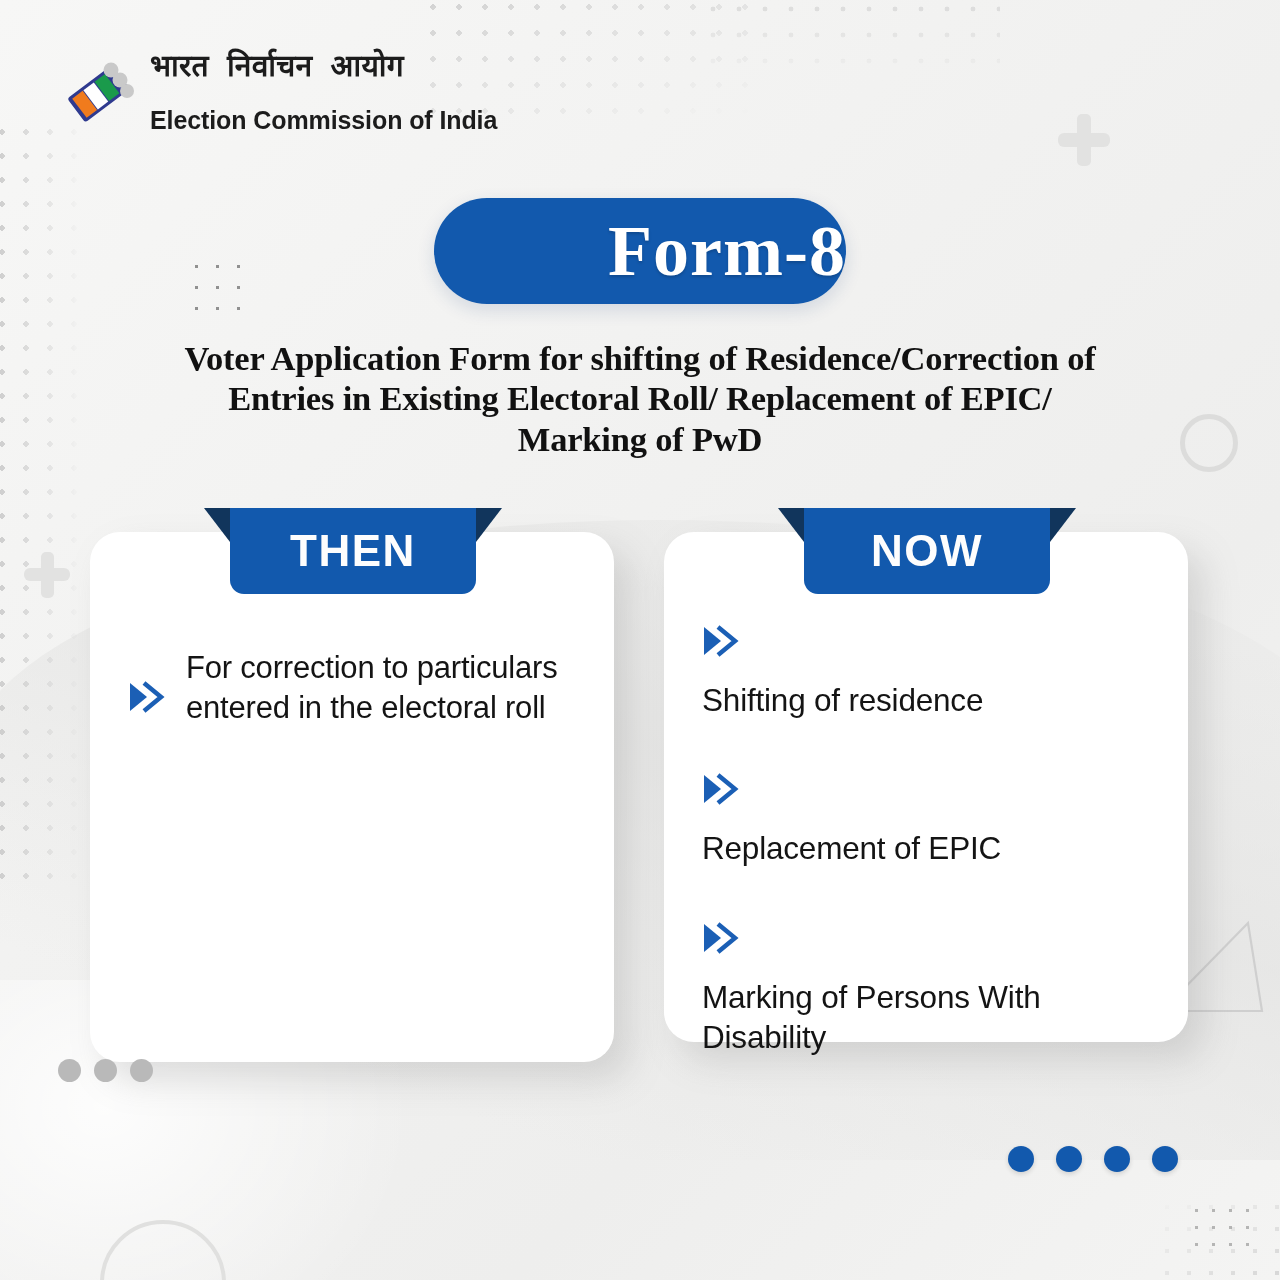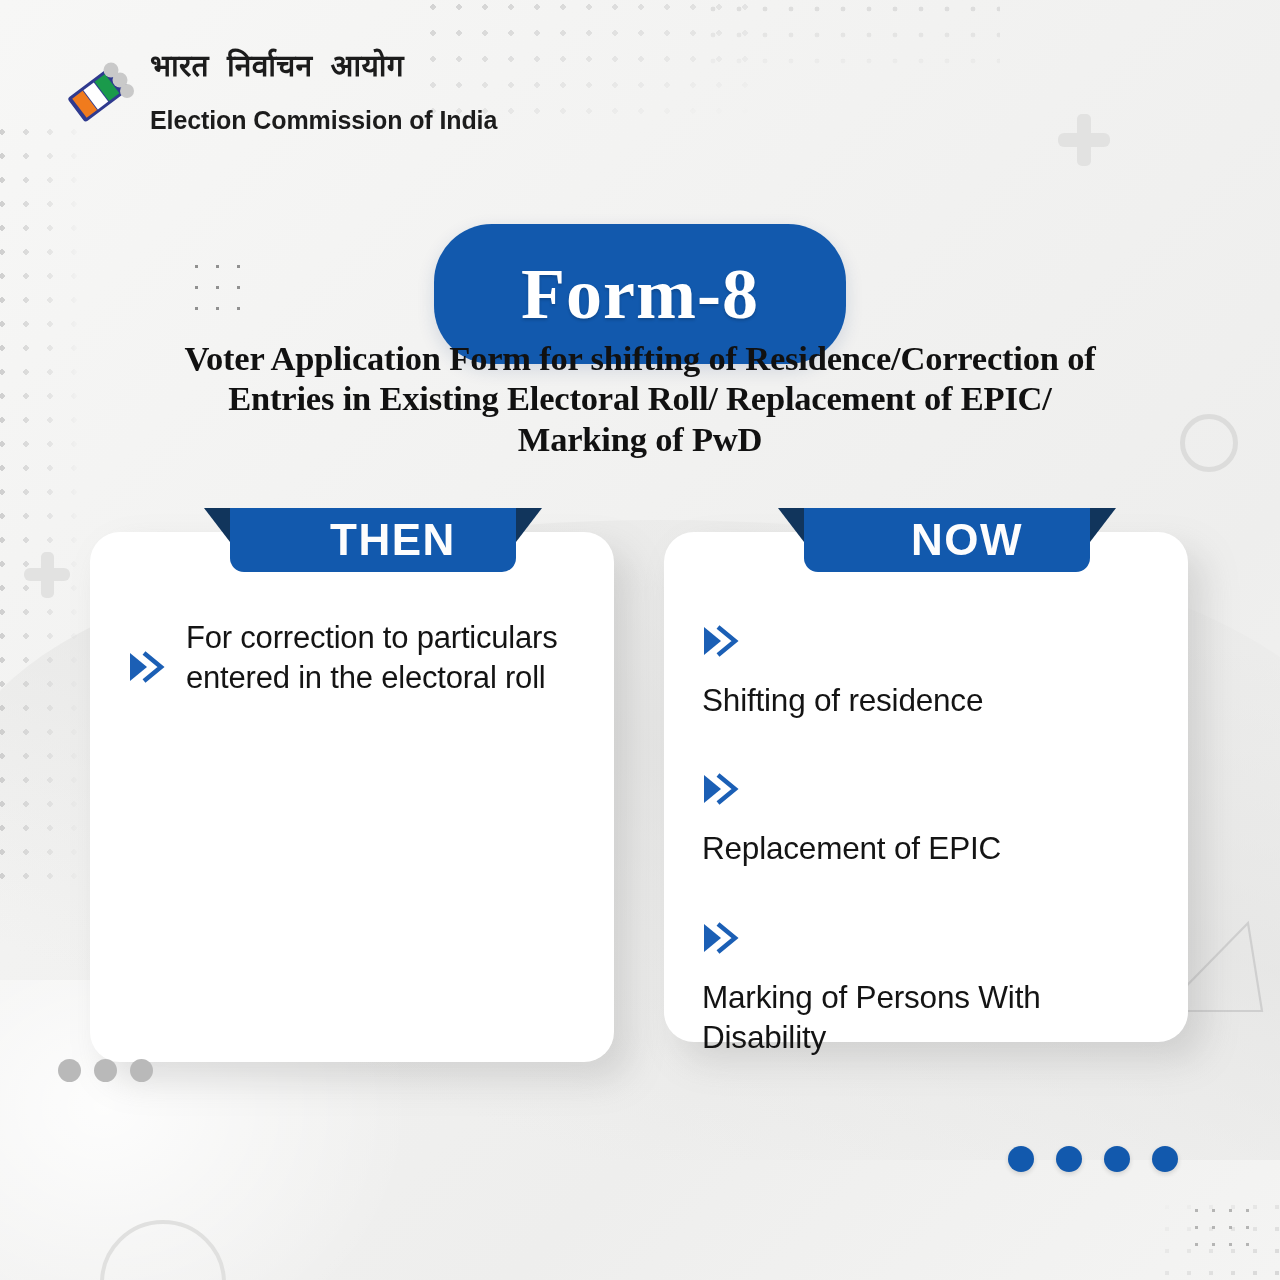--- a/index.html
+++ b/index.html
@@ -155,28 +155,27 @@
     color: #1c1c1c;
     letter-spacing: -.1px;
     margin-top: 20px;
   }
 
   
   .form-badge {
     position: absolute;
     top: 198px; left: 50%;
     transform: translateX(-50%);
-    width: 412px; height: 140px;
+    width: 412px; height: 106px;
     background: #1259ad;
     border-radius: 58px;
     display: flex;
     align-items: center;
-    justify-content: center;
+    justify-content: flex-end;
     box-shadow: 0 6px 18px rgba(20,60,120,.14);
-    margin-top: 26px;
   }
   .form-badge-label {
     font-family: "Liberation Serif", "DejaVu Serif", serif;
     font-weight: 700;
     font-size: 72px;
     color: #ffffff;
     letter-spacing: 1px;
     line-height: 1;
     text-shadow: 0 2px 3px rgba(0,0,0,.18);
   }
@@ -208,28 +207,27 @@
     background: #ffffff;
     border-radius: 30px;
     box-shadow: 16px 18px 34px rgba(140,140,140,.26);
   }
   .card-then { left: 90px; width: 524px; height: 530px; }
   .card-now  { left: 664px; width: 524px; height: 510px; }
 
   .ribbon {
     position: absolute;
     top: -24px;
-    height: 64px;
+    height: 86px;
     background: #1259ad;
     border-radius: 0 0 14px 14px;
     display: flex;
     align-items: center;
     justify-content: center;
     z-index: 3;
-    padding-left: 40px;
   }
   .ribbon-then { left: 140px; width: 246px; }
   .ribbon-now  { left: 140px; width: 246px; }
   .ribbon-label {
     font-family: "Liberation Sans", sans-serif;
     font-weight: 700;
     font-size: 44px;
     color: #fdfdfd;
     letter-spacing: 1.5px;
     line-height: 1;
@@ -250,21 +248,21 @@
     width: 100%;
     padding: 0 34px 0 38px;
     box-sizing: border-box;
   }
   .bullet-list { list-style: none; margin: 0; padding: 0; }
   .bullet-item {
     display: flex;
     align-items: flex-start;
     gap: 18px;
   }
-  .card-then .bullet-item { }
+  .card-then .bullet-item { margin-top: 30px; }
   .card-now  .bullet-item { margin-top: 0; margin-bottom: 46px; flex-direction: column; }
   .card-now .bullet-item:last-child { margin-bottom: 16px; }
 
   .chev-icon { flex: none; width: 40px; }
   .card-then .chev-icon { margin-top: 32px; }
   .card-now  .chev-icon { margin-top: 6px; }
 
   .bullet-text {
     font-family: "Liberation Sans", sans-serif;
     font-size: 31px;

